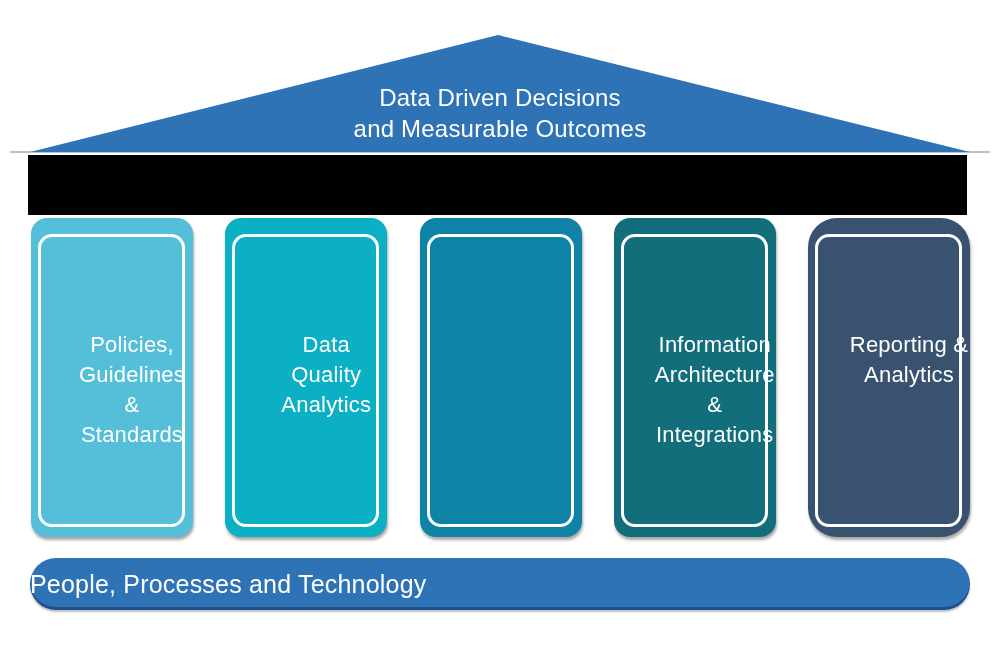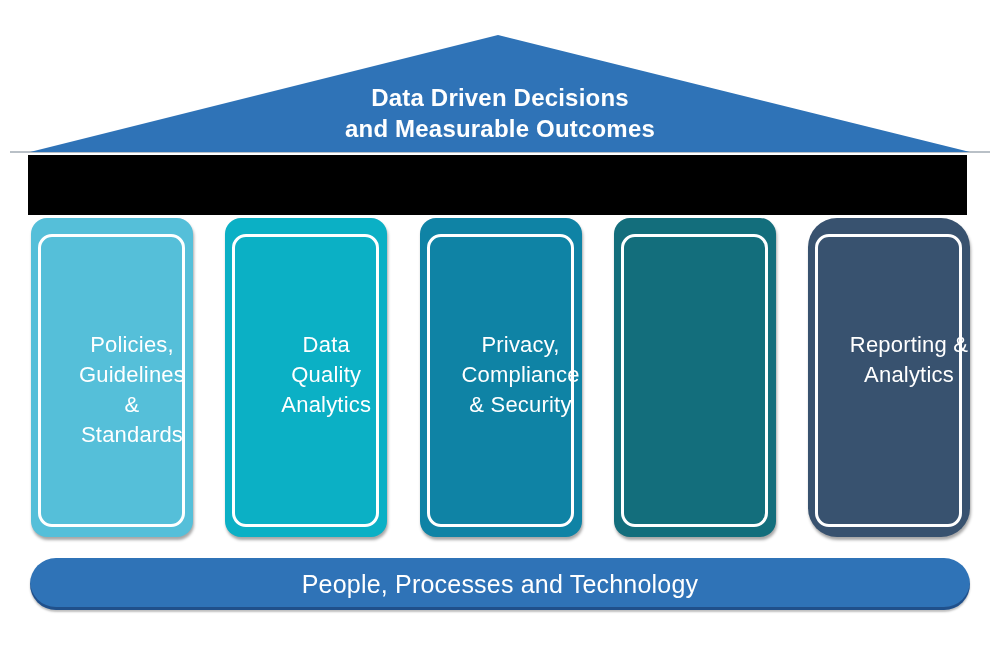--- a/index.html
+++ b/index.html
@@ -16,21 +16,20 @@
   .roof-label {
     position: absolute;
     left: 0; right: 0;
     top: 82px;
     text-align: center;
     color: #ffffff;
     font-size: 24px;
     line-height: 31px;
     white-space: pre-line;
     letter-spacing: 0.2px;
-    font-weight: bold;
   }
   .entablature {
     position: absolute;
     left: 28px; top: 155px;
     width: 939px; height: 60px;
   }
   .pillars {
     position: absolute;
     left: 31px; top: 218px;
     width: 939px; height: 319px;
@@ -61,21 +60,21 @@
     letter-spacing: 0.2px;
     margin-left: 40px;
   }
   .base-bar {
     position: absolute;
     left: 30px; top: 558px;
     width: 940px; height: 52px;
     border-radius: 26px;
     display: flex;
     align-items: center;
-    justify-content: center;
+    justify-content: flex-start;
     color: #ffffff;
     font-size: 25px;
     letter-spacing: 0.2px;
     box-shadow: inset 0 -3px 0 rgba(0,0,40,0.30), 0 2px 2px rgba(0,0,0,0.25);
   }
 </style>
 </head>
 <body>
 
 <div class="canvas">
@@ -100,27 +99,28 @@
     </div>
 
     <div class="pillar" style="background: rgb(11, 176, 197);">
       <div class="pillar-inner"></div>
       <div class="pillar-label">Data Quality
 Analytics</div>
     </div>
 
     <div class="pillar" style="background: rgb(15, 131, 165);">
       <div class="pillar-inner"></div>
-      <div class="pillar-label">Privacy,
-Compliance
-&amp; Security</div>
     </div>
 
     <div class="pillar" style="background: rgb(19, 110, 124);">
       <div class="pillar-inner"></div>
+      <div class="pillar-label">Information
+Architecture
+&amp;
+Integrations</div>
     </div>
 
     <div class="pillar" style="background: rgb(56, 82, 111); border-radius: 29px;">
       <div class="pillar-inner"></div>
       <div class="pillar-label">Reporting &amp;
 Analytics</div>
     </div>
 
   </div>
 

